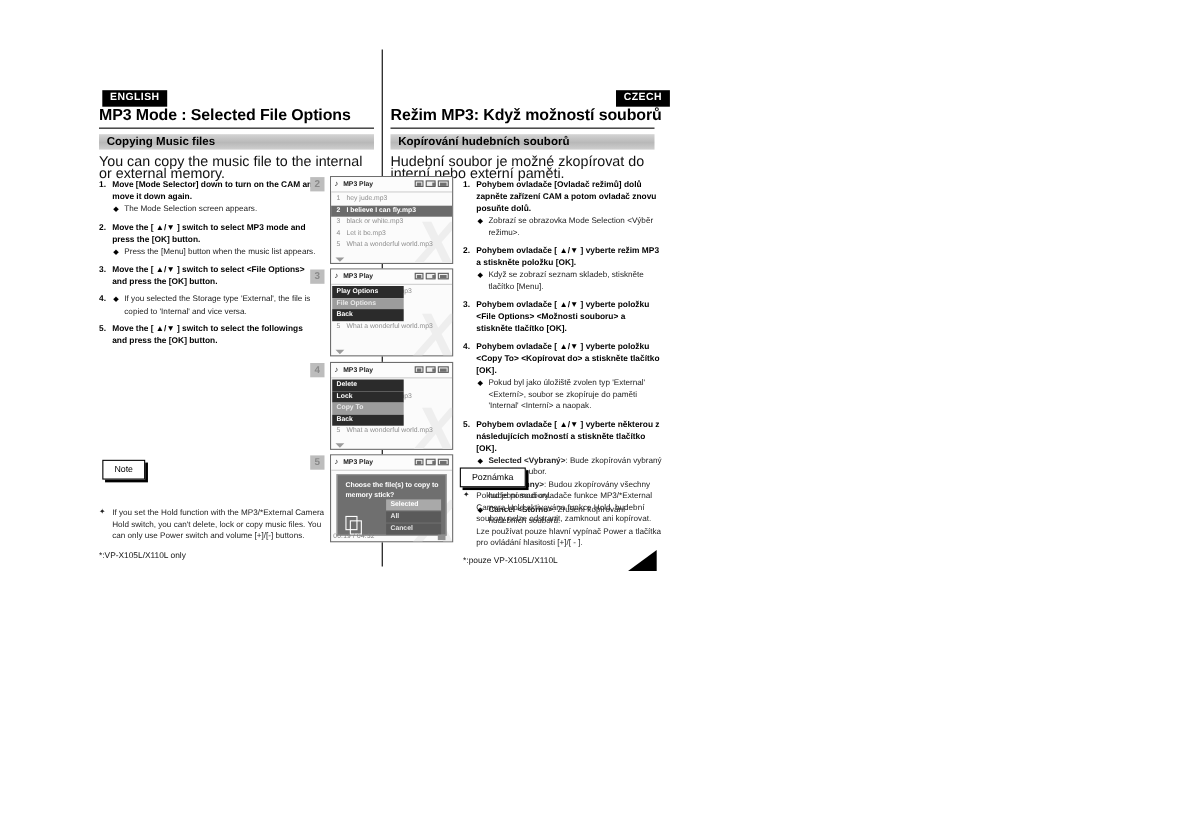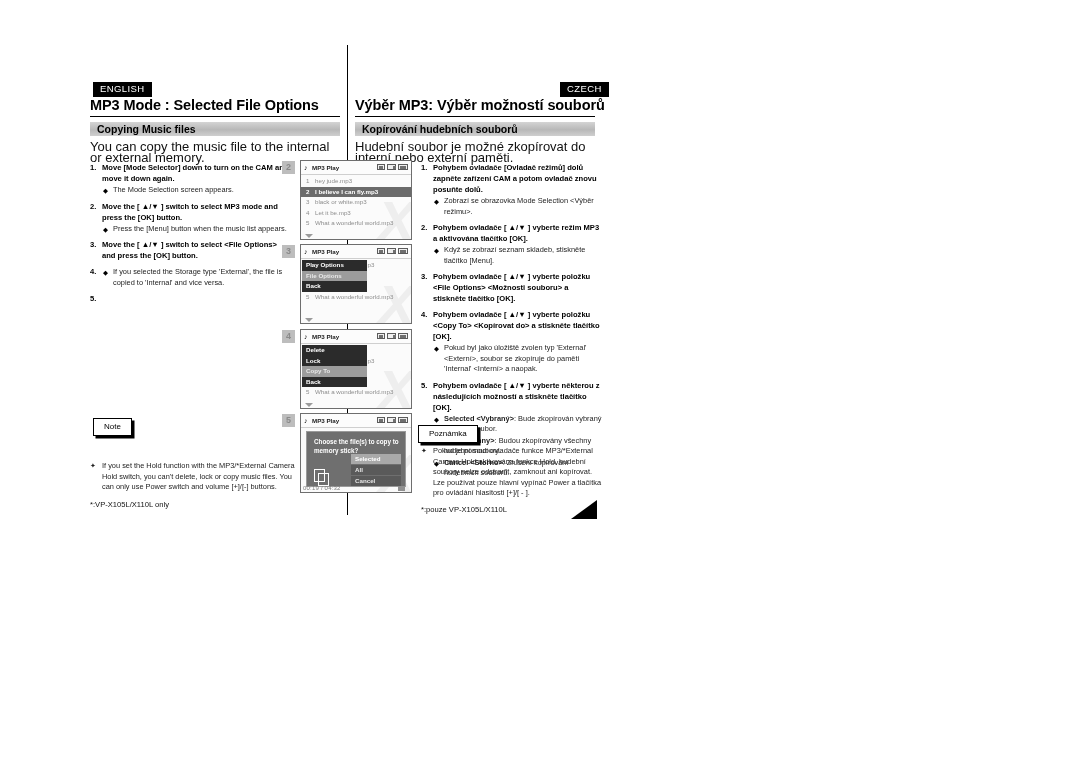--- a/index.html
+++ b/index.html
@@ -10,21 +10,21 @@
     -webkit-font-smoothing:none;
   }
   .page{position:absolute;left:0;top:0;width:1080px;height:763px;overflow:hidden;}
 
   
   .center-rule{position:absolute;left:347px;top:45px;width:1px;height:470px;background:#000;}
 
   
   .lang-tag{
     position:absolute;background:#000;color:#fff;
-    font-weight:normal;font-size:9.5px;letter-spacing:.4px;
+    font-weight:bold;font-size:9.5px;letter-spacing:.4px;
     padding:2px 7px 3px 7px;line-height:1;
   }
   #lang-en{left:93px;top:82px;}
   #lang-cz{left:560px;top:82px;}
 
   .chapter-title{
     position:absolute;font-weight:bold;font-size:14.5px;
     letter-spacing:-.1px;white-space:nowrap;
   }
   #title-en{left:90px;top:97px;}
@@ -215,21 +215,21 @@
 <body>
 
 <div class="page">
 
   <div class="center-rule"></div>
 
   <div class="lang-tag" id="lang-en">ENGLISH</div>
   <div class="lang-tag" id="lang-cz">CZECH</div>
 
   <div class="chapter-title" id="title-en">MP3 Mode : Selected File Options</div>
-  <div class="chapter-title" id="title-cz">Výběr MP3: Výběr možností souborů</div>
+  <div class="chapter-title" id="title-cz">Režim MP3: Když možností souborů</div>
 
   <div class="title-rule" id="rule-en"></div>
   <div class="title-rule" id="rule-cz"></div>
 
   <div class="section-bar" id="secbar-en"></div>
   <div class="section-title" id="sectitle-en">Copying Music files</div>
   <div class="section-bar" id="secbar-cz"></div>
   <div class="section-title" id="sectitle-cz">Kopírování hudebních souborů</div>
 
   <div class="intro" id="intro-en">You can copy the music file to the internal or external memory.</div>
@@ -264,37 +264,38 @@
         <div class="step-num">4.</div>
         <div class="step-body">
           <ul class="bullets">
             <li><span class="dia">◆</span>If you selected the Storage type 'External', the file is copied to 'Internal' and vice versa.</li>
           </ul>
         </div>
       </div>
       <div class="step">
         <div class="step-num">5.</div>
         <div class="step-body">
+          <div class="step-text">Move the [ ▲/▼ ] switch to select the followings and press the [OK] button.</div>
         </div>
       </div>
     </div>
   <div class="steps" id="steps-cz">
       <div class="step">
         <div class="step-num">1.</div>
         <div class="step-body">
           <div class="step-text">Pohybem ovladače [Ovladač režimů] dolů zapněte zařízení CAM a potom ovladač znovu posuňte dolů.</div>
           <ul class="bullets">
             <li><span class="dia">◆</span>Zobrazí se obrazovka Mode Selection &lt;Výběr režimu&gt;.</li>
           </ul>
         </div>
       </div>
       <div class="step">
         <div class="step-num">2.</div>
         <div class="step-body">
-          <div class="step-text">Pohybem ovladače [ ▲/▼ ] vyberte režim MP3 a aktivována tlačítko [OK].</div>
+          <div class="step-text">Pohybem ovladače [ ▲/▼ ] vyberte režim MP3 a stiskněte položku [OK].</div>
           <ul class="bullets">
             <li><span class="dia">◆</span>Když se zobrazí seznam skladeb, stiskněte tlačítko [Menu].</li>
           </ul>
         </div>
       </div>
       <div class="step">
         <div class="step-num">3.</div>
         <div class="step-body">
           <div class="step-text">Pohybem ovladače [ ▲/▼ ] vyberte položku &lt;File Options&gt; &lt;Možnosti souboru&gt; a stiskněte tlačítko [OK].</div>
         </div>

